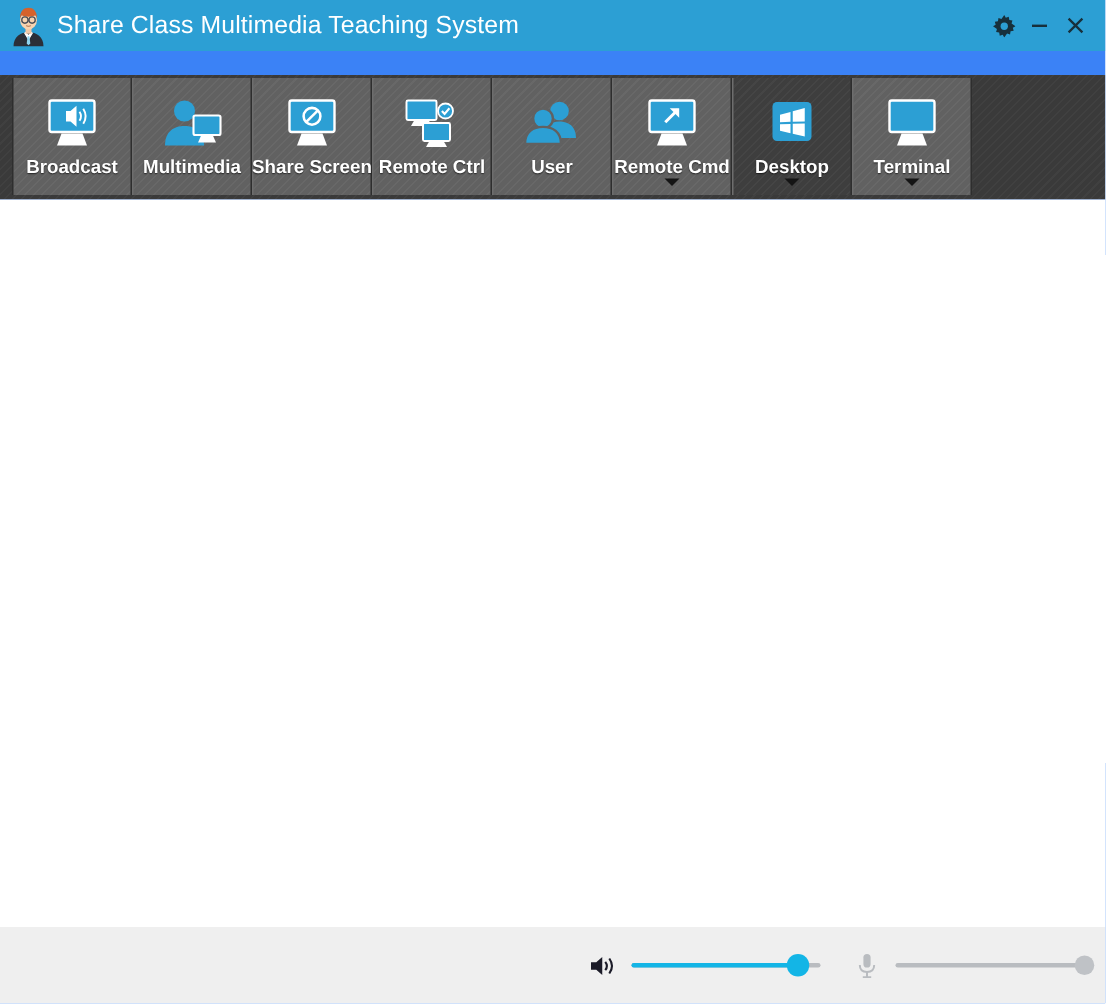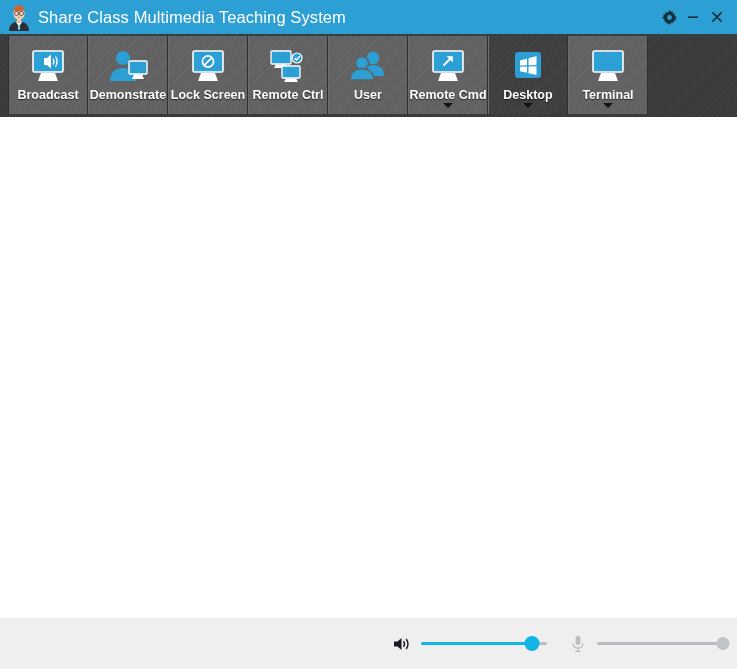--- a/index.html
+++ b/index.html
@@ -76,20 +76,21 @@
       135deg,
       rgba(255,255,255,0.030) 0px,
       rgba(255,255,255,0.030) 1px,
       rgba(0,0,0,0.0) 1px,
       rgba(0,0,0,0.0) 4px
     );
     display: flex;
     align-items: stretch;
     padding: 2px 0 0 8px;
     overflow: hidden;
+    margin-top: 16px;
   }
   .tb-btn {
     position: relative;
     width: 80px;
     flex: 0 0 auto;
     box-sizing: border-box;
     background-color: #616161;
     background-image: repeating-linear-gradient(
       135deg,
       rgba(255,255,255,0.045) 0px,
@@ -291,34 +292,34 @@
 
     <div class="tb-btn">
       <div class="tb-icon">
         <svg width="42" height="36" viewBox="0 0 42 36">
           <circle cx="16" cy="9" r="7" fill="#2c9fd4"></circle>
           <path d="M3 32 C3 22.5 9 19 16 19 C23 19 29 22.5 29 32 Z" fill="#2c9fd4"></path>
           <rect x="22" y="12" width="18" height="13" rx="1.2" fill="#2c9fd4" stroke="#ffffff" stroke-width="1.4"></rect>
           <path d="M27 25.5 L35 25.5 L37 30 L25 30 Z" fill="#ffffff"></path>
         </svg>
       </div>
-      <div class="tb-label">Demonstrate</div>
+      <div class="tb-label">Multimedia</div>
       <div class="tb-caret hidden"></div>
     </div>
 
     <div class="tb-btn">
       <div class="tb-icon">
         <svg width="42" height="36" viewBox="0 0 42 36">
           <rect x="6" y="2" width="30" height="21" rx="1.5" fill="#2c9fd4" stroke="#ffffff" stroke-width="1.6"></rect>
           <circle cx="21" cy="12.5" r="5.6" fill="none" stroke="#ffffff" stroke-width="1.7"></circle>
           <line x1="17.2" y1="16.3" x2="24.8" y2="8.7" stroke="#ffffff" stroke-width="1.7"></line>
           <path d="M14 24 L28 24 L31 32 L11 32 Z" fill="#ffffff"></path>
         </svg>
       </div>
-      <div class="tb-label">Lock Screen</div>
+      <div class="tb-label">Share Screen</div>
       <div class="tb-caret hidden"></div>
     </div>
 
     <div class="tb-btn">
       <div class="tb-icon">
         <svg width="42" height="36" viewBox="0 0 42 36">
           <rect x="4" y="2" width="20" height="13" rx="1" fill="#2c9fd4" stroke="#ffffff" stroke-width="1.3"></rect>
           <path d="M9 15.5 L19 15.5 L21 19 L7 19 Z" fill="#ffffff"></path>
           <rect x="15" y="17" width="18" height="12" rx="1" fill="#2c9fd4" stroke="#ffffff" stroke-width="1.3"></rect>
           <path d="M19 29.5 L29 29.5 L31 33 L17 33 Z" fill="#ffffff"></path>

